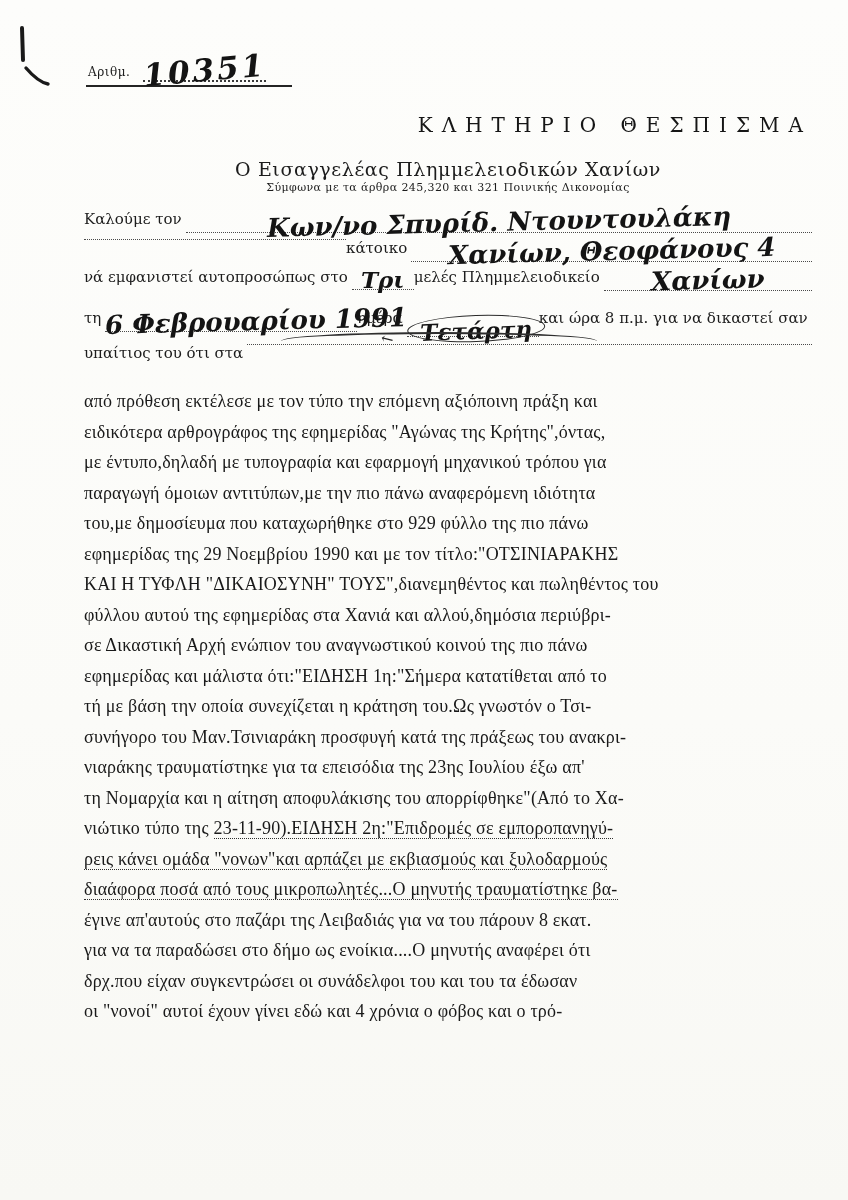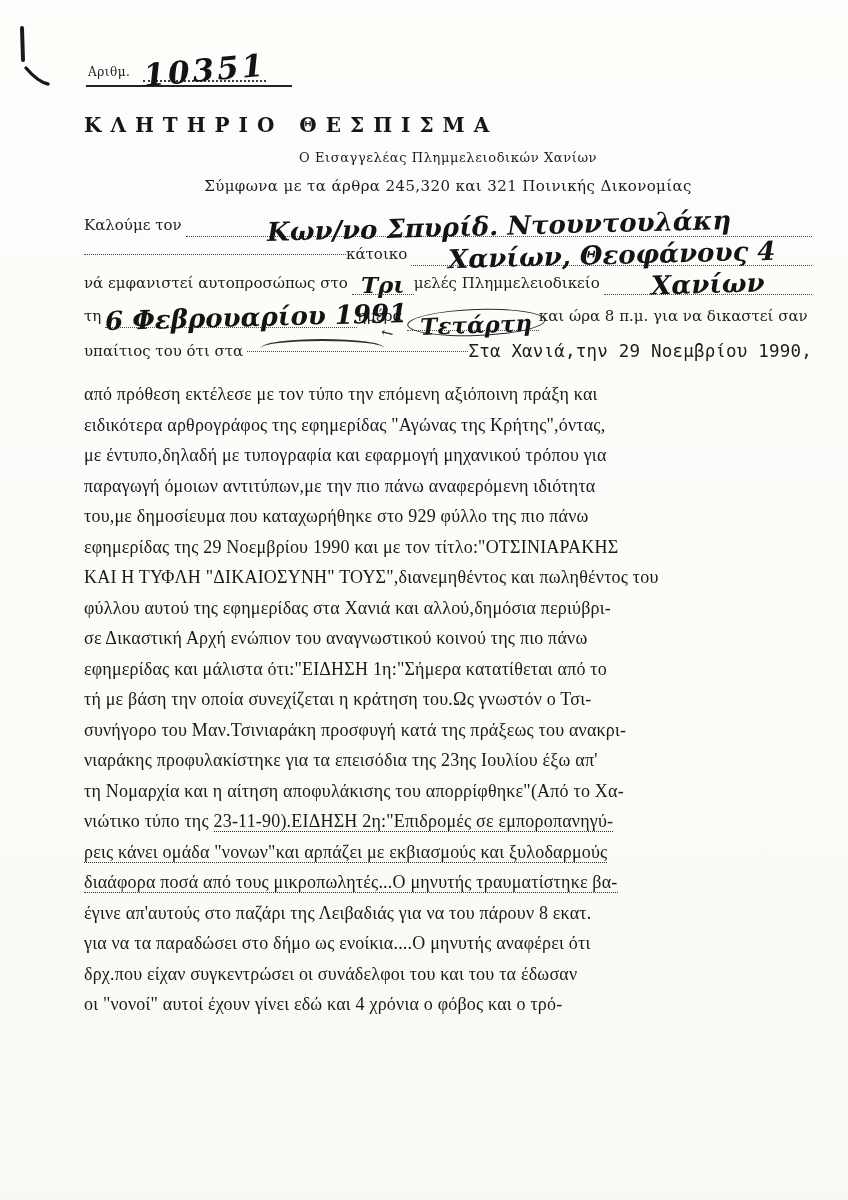--- a/index.html
+++ b/index.html
@@ -19,26 +19,26 @@
   }
   .numline .lbl{font-size:12px;letter-spacing:0.5px;}
   .numdots{display:inline-block;min-width:118px;border-bottom:2px dotted #3a3a3a;margin-left:8px;text-align:center;vertical-align:baseline;}
   .hw{
     font-family:"DejaVu Serif","Liberation Serif",serif;
     font-style:italic;font-weight:700;color:#141414;
     display:inline-block;line-height:.75;white-space:nowrap;
   }
   .hw.num{font-size:31px;letter-spacing:3px;transform:rotate(-5deg) translateY(5px);}
   
-  .title{margin-top:26px;text-align:left;font-size:20px;font-weight:700;letter-spacing:9px;color:#161616;}
-  .issuer{margin-top:13px;text-align:center;font-size:13px;letter-spacing:0.6px;}
-  .legal{margin-top:12px;text-align:center;font-size:15px;letter-spacing:0.4px;}
+  .title{margin-top:26px;text-align:right;font-size:20px;font-weight:400;letter-spacing:9px;color:#161616;}
+  .issuer{margin-top:21px;text-align:center;font-size:19px;letter-spacing:0.6px;}
+  .legal{margin-top:1px;text-align:center;font-size:11px;letter-spacing:0.4px;}
   
   .form{margin-top:16px;}
-  .fl{display:flex;align-items:center;height:29px;font-size:15px;}
+  .fl{display:flex;align-items:flex-start;height:29px;font-size:15px;}
   .fl .lbl{white-space:nowrap;padding:0 4px 1px 0;}
   .dot{border-bottom:1.6px dotted #4a4a4a;position:relative;text-align:center;}
   .grow{flex:1;}
   .hw.entry{font-size:26px;transform:rotate(-1.5deg) translateY(3px);}
   .hw.small{font-size:23px;transform:translateY(3px);}
   .circle{display:inline-block;border:1.7px solid #2a2a2a;border-radius:50%;padding:3px 12px 1px 12px;transform:rotate(-2deg) translateY(6px);}
   .arrowmark{position:absolute;left:-26px;bottom:-12px;font-size:15px;color:#222;transform:rotate(14deg);}
   .strokeline{position:absolute;left:6%;bottom:2px;width:56%;height:8px;border-top:2.2px solid #2e2e2e;border-radius:50%/90% 90% 0 0;}
   .mono{font-family:"DejaVu Sans Mono","Liberation Mono",monospace;}
   .placedate{font-size:17.5px;letter-spacing:0.2px;white-space:nowrap;padding-bottom:1px;}
@@ -80,55 +80,54 @@
       <span class="dot" style="flex:1.3"><span class="hw entry">Χανίων, Θεοφάνους 4</span></span>
     </div>
 
     <div class="fl">
       <span class="lbl">νά εμφανιστεί αυτοπροσώπως στο</span>
       <span class="dot" style="width:62px"><span class="hw small">Τρι</span></span>
       <span class="lbl">μελές Πλημμελειοδικείο</span>
       <span class="dot grow"><span class="hw entry">Χανίων</span></span>
     </div>
 
-    <div class="fl" style="margin-top:4px">
+    <div class="fl" style="margin-top:12px">
       <span class="lbl">τη</span>
       <span class="dot" style="width:252px"><span class="hw entry">6 Φεβρουαρίου 1991</span></span>
       <span class="lbl">ημέρα</span>
       <span class="dot" style="width:132px">
         <span class="arrowmark">←</span>
         <span class="circle"><span class="hw small">Τετάρτη</span></span>
       </span>
       <span class="lbl">και ώρα 8 π.μ. για να δικαστεί σαν</span>
     </div>
 
     <div class="fl" style="margin-top:6px">
       <span class="lbl">υπαίτιος του ότι στα</span>
       <span class="dot grow">
           <span class="strokeline"></span>
         </span>
-      <span class="mono placedate">Στα Χανιά,την 29 Νοεμβρίου 1990,</span>
     </div>
 
   </div>
 
   <div class="bodytext">
       <div class="bline"><span>από πρόθεση εκτέλεσε με τον τύπο την επόμενη αξιόποινη πράξη και</span></div>
       <div class="bline"><span>ειδικότερα αρθρογράφος της εφημερίδας "Αγώνας της Κρήτης",όντας,</span></div>
       <div class="bline"><span>με έντυπο,δηλαδή με τυπογραφία και εφαρμογή μηχανικού τρόπου για</span></div>
       <div class="bline"><span>παραγωγή όμοιων αντιτύπων,με την πιο πάνω αναφερόμενη ιδιότητα</span></div>
       <div class="bline"><span>του,με δημοσίευμα που καταχωρήθηκε στο 929 φύλλο της πιο πάνω</span></div>
       <div class="bline"><span>εφημερίδας της 29 Νοεμβρίου 1990 και με τον τίτλο:"ΟΤΣΙΝΙΑΡΑΚΗΣ</span></div>
       <div class="bline"><span>ΚΑΙ Η ΤΥΦΛΗ "ΔΙΚΑΙΟΣΥΝΗ" ΤΟΥΣ",διανεμηθέντος και πωληθέντος του</span></div>
       <div class="bline"><span>φύλλου αυτού της εφημερίδας στα Χανιά και αλλού,δημόσια περιύβρι-</span></div>
       <div class="bline"><span>σε Δικαστική Αρχή ενώπιον του αναγνωστικού κοινού της πιο πάνω</span></div>
       <div class="bline"><span>εφημερίδας και μάλιστα ότι:"ΕΙΔΗΣΗ 1η:"Σήμερα κατατίθεται από το</span></div>
       <div class="bline"><span>τή με βάση την οποία συνεχίζεται η κράτηση του.Ως γνωστόν ο Τσι-</span></div>
       <div class="bline"><span>συνήγορο του Μαν.Τσινιαράκη προσφυγή κατά της πράξεως του ανακρι-</span></div>
-      <div class="bline"><span>νιαράκης προφυλακίστηκε για τα επεισόδια της 23ης Ιουλίου έξω απ'</span></div>
+      <div class="bline"><span>νιαράκης τραυματίστηκε για τα επεισόδια της 23ης Ιουλίου έξω απ'</span></div>
       <div class="bline"><span>τη Νομαρχία και η αίτηση αποφυλάκισης του απορρίφθηκε"(Από το Χα-</span></div>
       <div class="bline"><span>νιώτικο τύπο της </span><span class="ul">23-11-90).ΕΙΔΗΣΗ 2η:"Επιδρομές σε εμποροπανηγύ-</span></div>
       <div class="bline"><span class="ul">ρεις κάνει ομάδα "νονων"και αρπάζει με εκβιασμούς και ξυλοδαρμούς</span></div>
       <div class="bline"><span class="ul">διαάφορα ποσά από τους μικροπωλητές...Ο μηνυτής τραυματίστηκε βα-</span></div>
       <div class="bline"><span>έγινε απ'αυτούς στο παζάρι της Λειβαδιάς για να του πάρουν 8 εκατ.</span></div>
       <div class="bline"><span>για να τα παραδώσει στο δήμο ως ενοίκια....Ο μηνυτής αναφέρει ότι</span></div>
       <div class="bline"><span>δρχ.που είχαν συγκεντρώσει οι συνάδελφοι του και του τα έδωσαν</span></div>
       <div class="bline"><span>οι "νονοί" αυτοί έχουν γίνει εδώ και 4 χρόνια ο φόβος και ο τρό-</span></div>
     </div>
 

